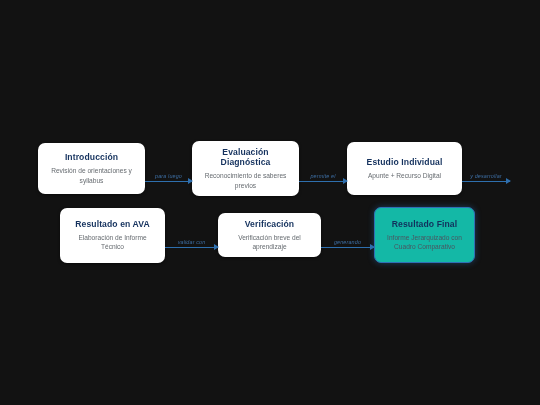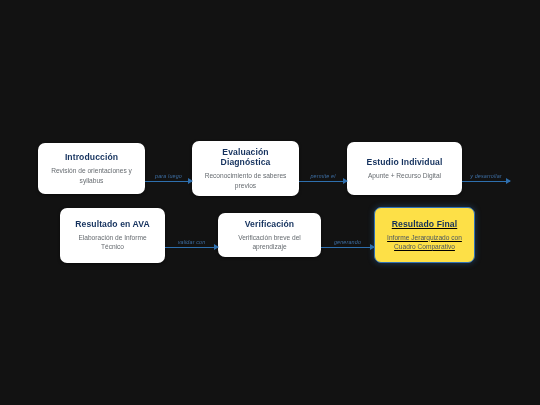--- a/index.html
+++ b/index.html
@@ -38,24 +38,23 @@
     display: flex;
     flex-direction: column;
     justify-content: center;
     align-items: center;
     text-align: center;
     padding: 6px 8px;
     box-shadow: 0 1px 3px rgba(0,0,0,0.55);
     flex: 0 0 auto;
   }
   .node.highlight {
-    background: #fde047;
+    background: #14b8a6;
     border: 1.4px solid #2f6fb5;
     box-shadow: 0 0 6px rgba(47,111,181,0.45);
-    text-decoration: underline;
   }
   .node-title {
     color: #15325e;
     font-weight: bold;
     font-size: 8.6px;
     line-height: 1.18;
     letter-spacing: 0.1px;
     margin-bottom: 4px;
   }
   .node.highlight .node-title { color: #12305c; }

